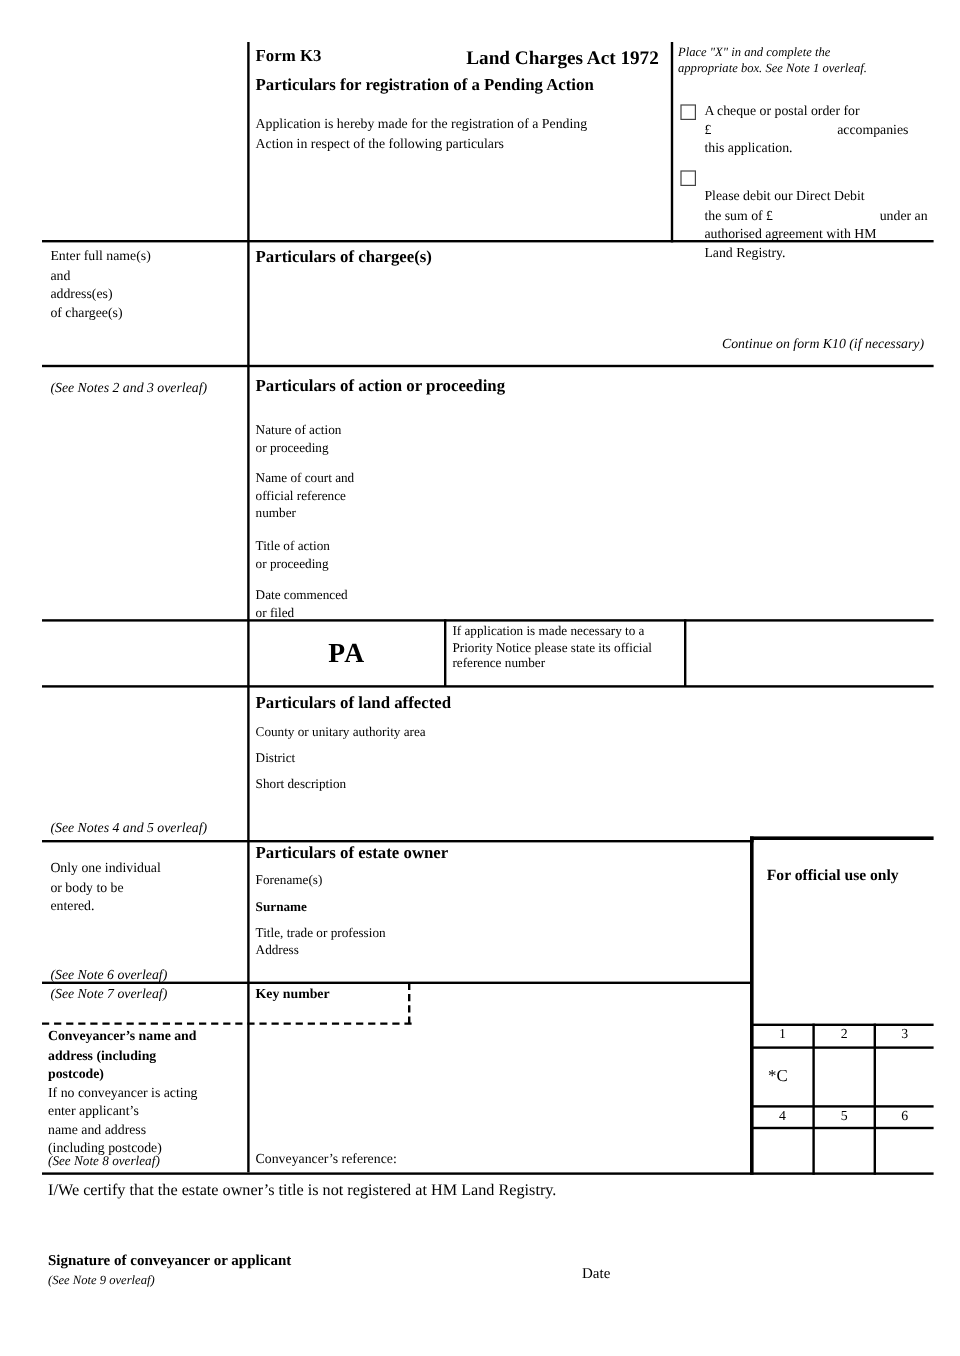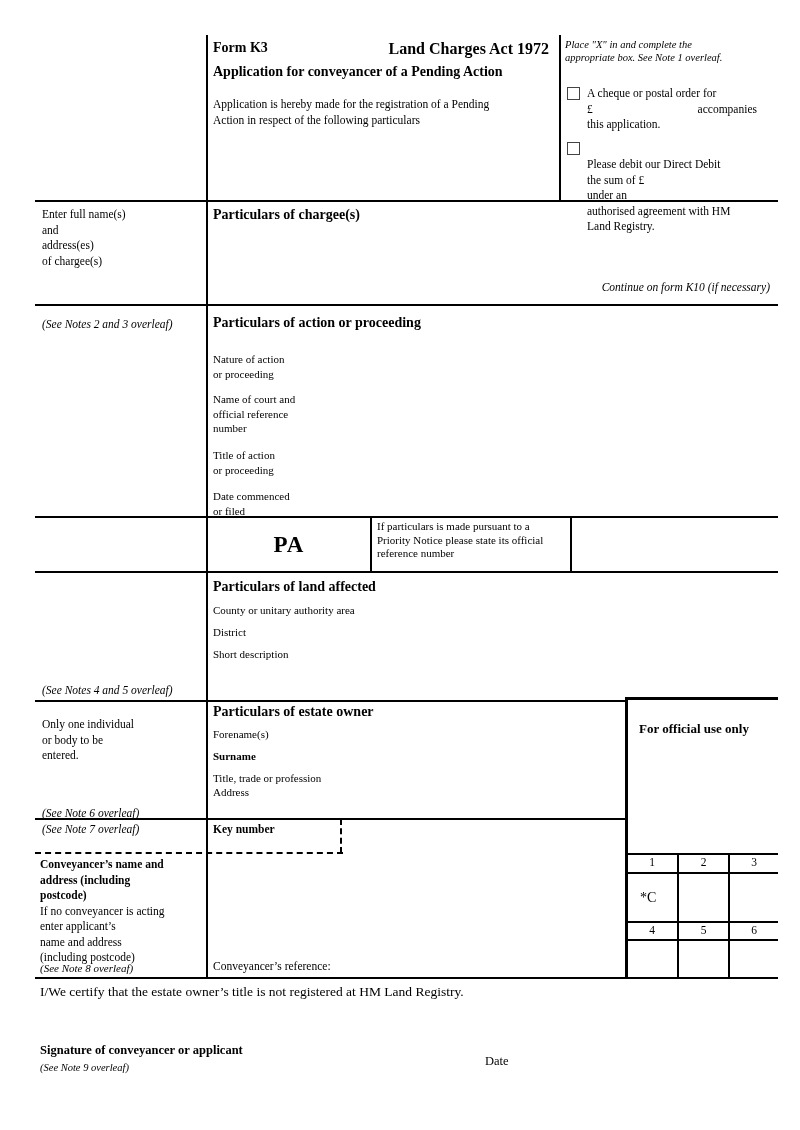--- a/index.html
+++ b/index.html
@@ -52,21 +52,21 @@
   <div class="rule" style="left:625px; top:853px; width:153px; height:2px;"></div>
   <div class="rule" style="left:625px; top:872px; width:153px; height:2px;"></div>
   <div class="rule" style="left:625px; top:921px; width:153px; height:2px;"></div>
   <div class="rule" style="left:625px; top:939px; width:153px; height:2px;"></div>
   <div class="rule" style="left:677px; top:853px; width:2px; height:126px;"></div>
   <div class="rule" style="left:728px; top:853px; width:2px; height:126px;"></div>
 
 
   <div class="abs h1" style="left:213px; top:39px;">Form K3</div>
   <div class="abs b" style="left:376px; top:40px; width:173px; text-align:right; font-size:16px;">Land Charges Act 1972</div>
-  <div class="abs h1" style="left:213px; top:63px; width:345px;">Application for conveyancer of a Pending Action</div>
+  <div class="abs h1" style="left:213px; top:63px; width:345px;">Particulars for registration of a Pending Action</div>
   <div class="abs t" style="left:213px; top:97px; width:340px;">
     <span>Application is hereby made for the registration of a Pending</span><br>
     <span>Action in respect of the following particulars</span>
   </div>
 
   <div class="abs" style="left:565px; top:36px; width:213px;">
     <div class="i" style="font-size:10.5px; line-height:13px; margin-top:2px;">
       <span>Place "X" in and complete the</span><br>
       <span>appropriate box. See Note 1 overleaf.</span>
     </div>
@@ -76,21 +76,21 @@
     <span>A cheque or postal order for</span><br>
     <span style="display:flex; width:170px; justify-content:space-between;">
       <span>£</span>
       <span>accompanies</span>
     </span>
     <span>this application.</span>
   </div>
   <span class="checkbox abs" style="left:567px; top:142px;"></span>
   <div class="abs t" style="left:587px; top:141px; width:190px;margin-top:16px;">
     <span>Please debit our Direct Debit</span><br>
-    <span style="display:flex; width:186px; justify-content:space-between;flex-direction:column;">
+    <span style="display:flex; width:186px; justify-content:space-between;">
       <span>the sum of £</span>
       <span>under an</span>
     </span>
     <span>authorised agreement with HM</span><br>
     <span>Land Registry.</span>
   </div>
 
   <div class="abs t" style="left:42px; top:207px; width:160px;">
     <span>Enter full name(s)</span><br>
     <span>and</span><br>
@@ -117,21 +117,21 @@
   </div>
   <div class="abs ts" style="left:213px; top:489px; line-height:14.5px;">
     <span>Date commenced</span><br>
     <span>or filed</span>
   </div>
 
   <div class="abs" style="left:208px; top:518px; width:162px; height:53px; display:flex; align-items:center; justify-content:center;">
     <span style="font-size:23px; font-weight:bold; letter-spacing:1px;">PA</span>
   </div>
   <div class="abs ts" style="left:377px; top:520px; width:188px; line-height:13.5px;">
-    <span>If particulars is made pursuant to a</span><br>
+    <span>If application is made necessary to a</span><br>
     <span>Priority Notice please state its official</span><br>
     <span>reference number</span>
   </div>
 
   <div class="abs h1" style="left:213px; top:578px;">Particulars of land affected</div>
   <div class="abs ts" style="left:213px; top:603px;">County or unitary authority area</div>
   <div class="abs ts" style="left:213px; top:625px;">District</div>
   <div class="abs ts" style="left:213px; top:647px;">Short description</div>
   <div class="abs t i" style="left:42px; top:683px;">(See Notes 4 and 5 overleaf)</div>
 

